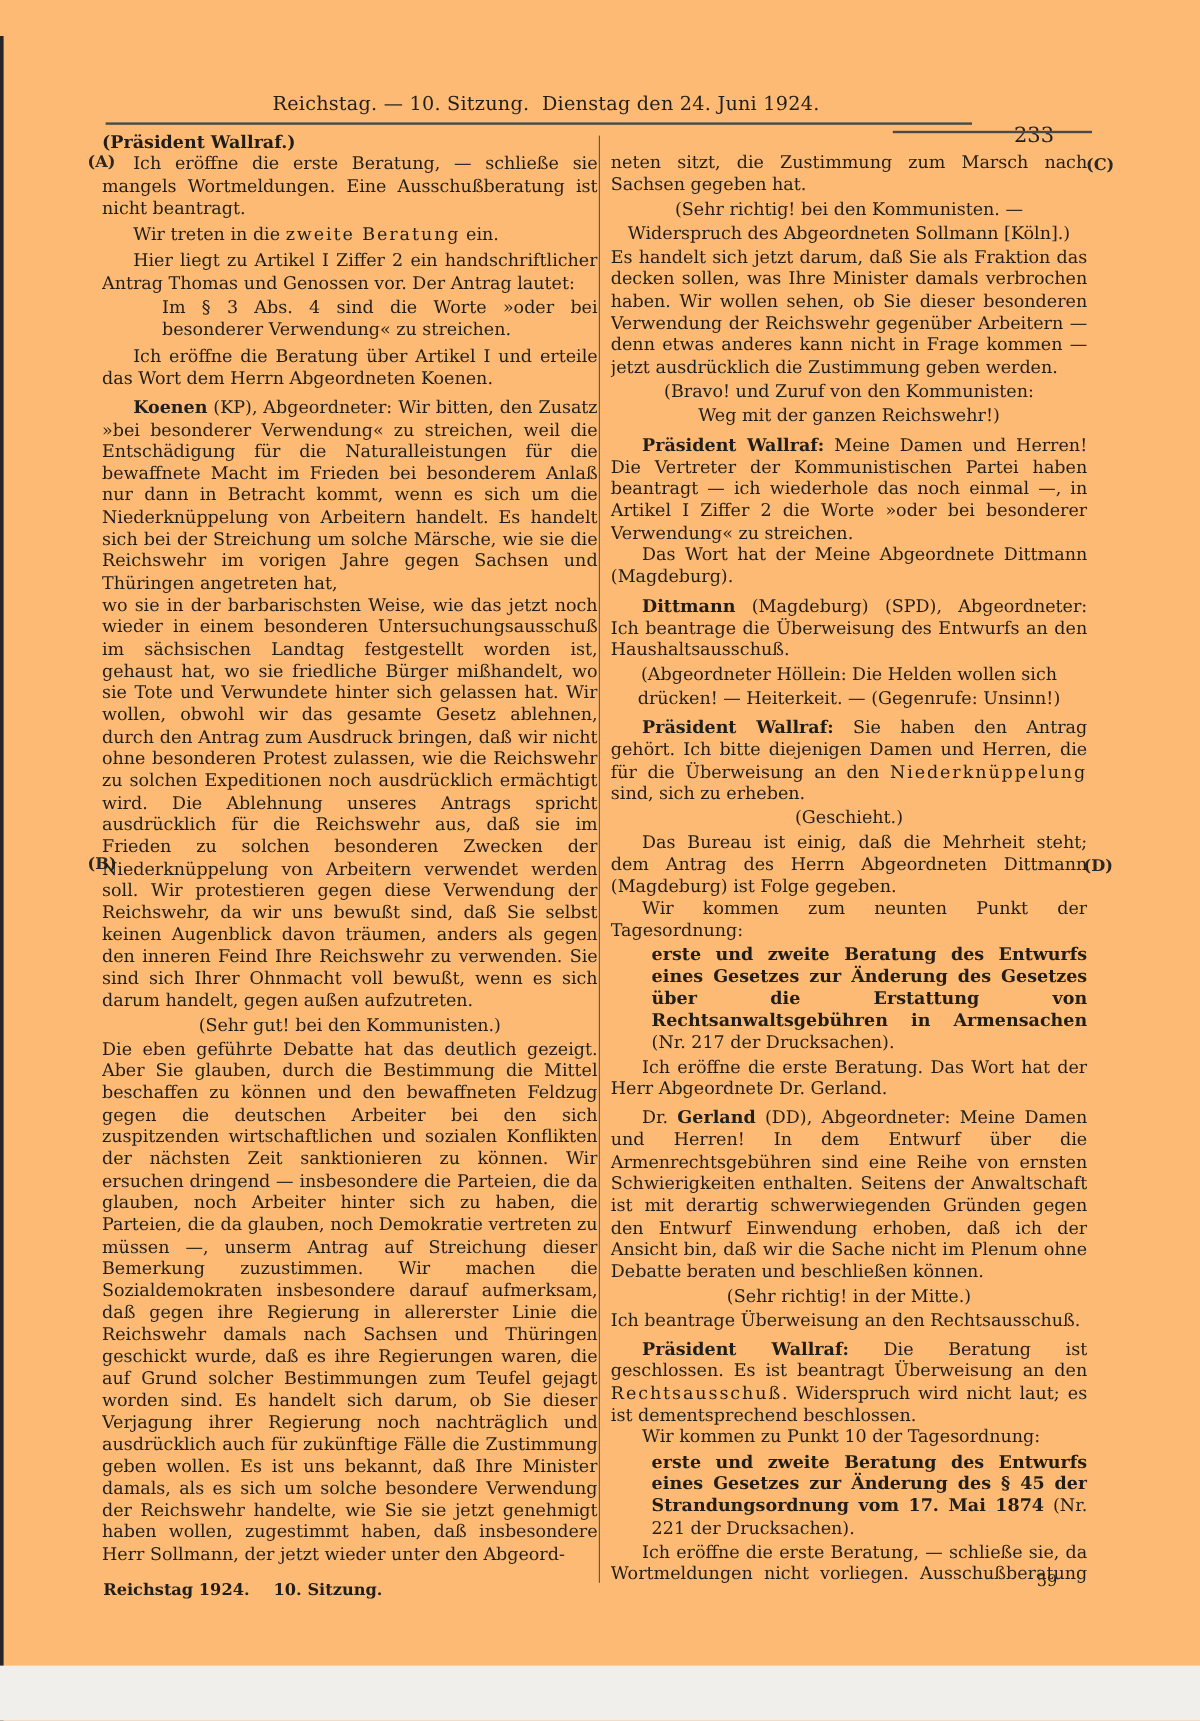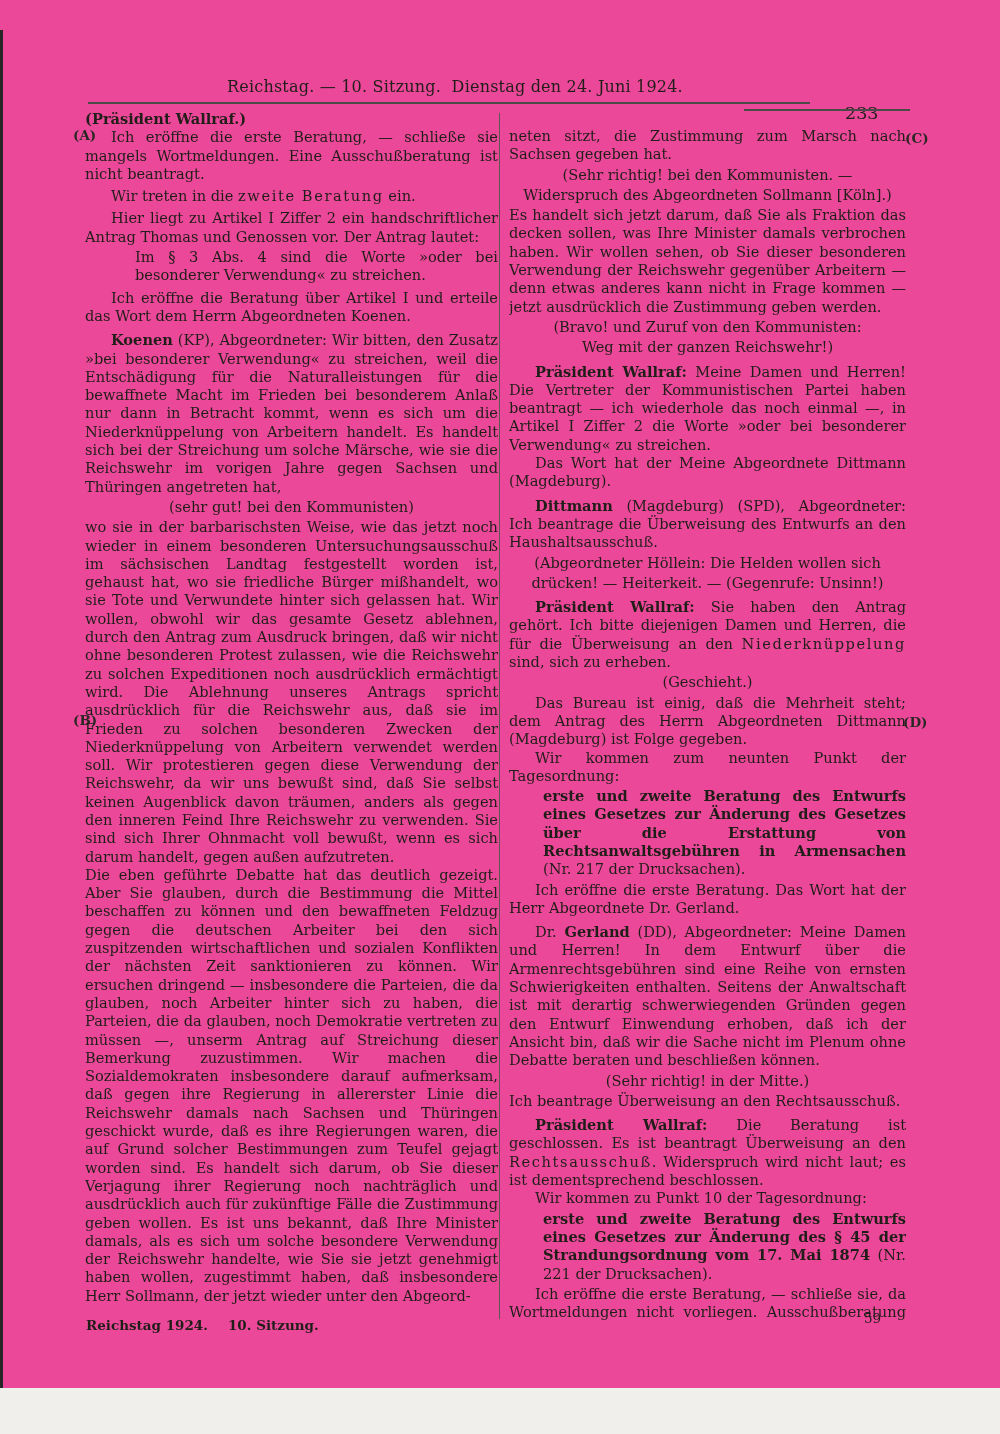--- a/index.html
+++ b/index.html
@@ -1,16 +1,16 @@
 <!DOCTYPE html>
 <html><head>
 <meta charset="utf-8">
 <style>
   html,body{margin:0;padding:0;background:#e9e9e6;}
-  .page{position:relative;width:1000px;height:1434px;background:#ec4899;overflow:hidden;
+  .page{position:relative;width:1000px;height:1434px;background:#fdba74;overflow:hidden;
         font-family:"DejaVu Serif","Liberation Serif",serif;color:#211e19;}
   .edge-bar{position:absolute;left:0;top:30px;width:3px;height:1404px;background:#262626;}
   .hdr{position:absolute;top:77px;left:85px;width:740px;text-align:center;font-size:16px;
        white-space:pre;letter-spacing:.2px;}
   .pagenum{position:absolute;top:74px;left:845px;font-size:17.5px;margin-top:29px;}
   .rule1{position:absolute;top:102px;left:88px;width:722px;height:2px;background:#4a4a46;}
   .rule2{position:absolute;top:109px;left:744px;width:166px;height:2px;background:#4a4a46;}
   .divider{position:absolute;left:499px;top:113px;width:1px;height:1206px;background:#5a5a55;}
   .col{position:absolute;font-size:14.6px;line-height:18.3px;text-align:justify;overflow:hidden;}
   .col-left{left:85px;top:110px;width:413px;height:1204px;}
@@ -56,22 +56,22 @@
   <div class="marginmark mm-d">(D)</div>
 
   <div class="col col-left">
     <p class="heading">(Präsident Wallraf.)</p>
     <p class="ind">Ich eröffne die erste Beratung, — schließe sie mangels Wortmeldungen. Eine Ausschußberatung ist nicht beantragt.</p>
     <p class="ind gap"><span>Wir treten in die </span><span class="sp">zweite Beratung</span><span> ein.</span></p>
     <p class="ind gap">Hier liegt zu Artikel I Ziffer 2 ein handschriftlicher Antrag Thomas und Genossen vor. Der Antrag lautet:</p>
     <p class="quote">Im § 3 Abs. 4 sind die Worte »oder bei besonderer Verwendung« zu streichen.</p>
     <p class="ind gap">Ich eröffne die Beratung über Artikel I und erteile das Wort dem Herrn Abgeordneten Koenen.</p>
     <p class="speaker"><b>Koenen</b><span> (KP), Abgeordneter: Wir bitten, den Zusatz »bei besonderer Verwendung« zu streichen, weil die Entschädigung für die Naturalleistungen für die bewaffnete Macht im Frieden bei besonderem Anlaß nur dann in Betracht kommt, wenn es sich um die Niederknüppelung von Arbeitern handelt. Es handelt sich bei der Streichung um solche Märsche, wie sie die Reichswehr im vorigen Jahre gegen Sachsen und Thüringen angetreten hat,</span></p>
-    <p class="interj">(sehr gut! bei den Kommunisten)</p>
     <p>wo sie in der barbarischsten Weise, wie das jetzt noch wieder in einem besonderen Untersuchungsausschuß im sächsischen Landtag festgestellt worden ist, gehaust hat, wo sie friedliche Bürger mißhandelt, wo sie Tote und Verwundete hinter sich gelassen hat. Wir wollen, obwohl wir das gesamte Gesetz ablehnen, durch den Antrag zum Ausdruck bringen, daß wir nicht ohne besonderen Protest zulassen, wie die Reichswehr zu solchen Expeditionen noch ausdrücklich ermächtigt wird. Die Ablehnung unseres Antrags spricht ausdrücklich für die Reichswehr aus, daß sie im Frieden zu solchen besonderen Zwecken der Niederknüppelung von Arbeitern verwendet werden soll. Wir protestieren gegen diese Verwendung der Reichswehr, da wir uns bewußt sind, daß Sie selbst keinen Augenblick davon träumen, anders als gegen den inneren Feind Ihre Reichswehr zu verwenden. Sie sind sich Ihrer Ohnmacht voll bewußt, wenn es sich darum handelt, gegen außen aufzutreten.</p>
+    <p class="interj">(Sehr gut! bei den Kommunisten.)</p>
     <p>Die eben geführte Debatte hat das deutlich gezeigt. Aber Sie glauben, durch die Bestimmung die Mittel beschaffen zu können und den bewaffneten Feldzug gegen die deutschen Arbeiter bei den sich zuspitzenden wirtschaftlichen und sozialen Konflikten der nächsten Zeit sanktionieren zu können. Wir ersuchen dringend — insbesondere die Parteien, die da glauben, noch Arbeiter hinter sich zu haben, die Parteien, die da glauben, noch Demokratie vertreten zu müssen —, unserm Antrag auf Streichung dieser Bemerkung zuzustimmen. Wir machen die Sozialdemokraten insbesondere darauf aufmerksam, daß gegen ihre Regierung in allererster Linie die Reichswehr damals nach Sachsen und Thüringen geschickt wurde, daß es ihre Regierungen waren, die auf Grund solcher Bestimmungen zum Teufel gejagt worden sind. Es handelt sich darum, ob Sie dieser Verjagung ihrer Regierung noch nachträglich und ausdrücklich auch für zukünftige Fälle die Zustimmung geben wollen. Es ist uns bekannt, daß Ihre Minister damals, als es sich um solche besondere Verwendung der Reichswehr handelte, wie Sie sie jetzt genehmigt haben wollen, zugestimmt haben, daß insbesondere Herr Sollmann, der jetzt wieder unter den Abgeord-</p>
   </div>
 
   <div class="col col-right">
     <p>neten sitzt, die Zustimmung zum Marsch nach Sachsen gegeben hat.</p>
     <p class="interj gap">(Sehr richtig! bei den Kommunisten. —</p>
     <p class="interj">Widerspruch des Abgeordneten Sollmann [Köln].)</p>
     <p>Es handelt sich jetzt darum, daß Sie als Fraktion das decken sollen, was Ihre Minister damals verbrochen haben. Wir wollen sehen, ob Sie dieser besonderen Verwendung der Reichswehr gegenüber Arbeitern — denn etwas anderes kann nicht in Frage kommen — jetzt ausdrücklich die Zustimmung geben werden.</p>
     <p class="interj gap">(Bravo! und Zuruf von den Kommunisten:</p>
     <p class="interj">Weg mit der ganzen Reichswehr!)</p>

